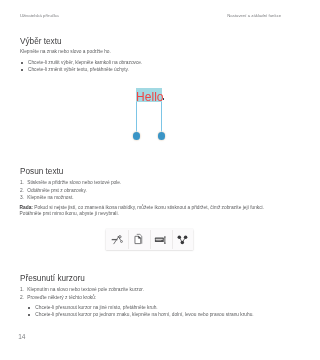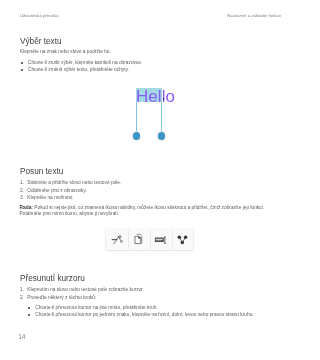--- a/index.html
+++ b/index.html
@@ -21,21 +21,21 @@
   .lst.num li{line-height:7.6px;}
   .lst.num.wide li{line-height:8.3px;}
   .lst.bul li .mk{left:0.0px;top:2.95px;width:1.85px;height:1.85px;border-radius:50%;background:#3a3a3c;font-size:0;}
 
   .pgno{position:absolute;font-size:6.5px;line-height:6.5px;color:#808285;}
   b.tiplbl{font-weight:700;color:#414042;}
 
   
   .fig-sel{position:absolute;left:0;top:0;}
   .hl{position:absolute;background:#a2d9e3;}
-  .seltext{position:absolute;font-size:17px;line-height:12.1px;color:#8b5cf6;white-space:nowrap;letter-spacing:0.05px;}
+  .seltext{position:absolute;font-size:12px;line-height:12.1px;color:#ef4444;white-space:nowrap;letter-spacing:0.05px;}
   .selpunct{position:absolute;width:1.7px;height:1.8px;border-radius:.35px;background:#22384b;font-size:0;color:transparent;overflow:hidden;}
   .hline{position:absolute;width:1.3px;background:#7cc5e6;}
   .hdot{position:absolute;width:7.4px;height:7.4px;border-radius:50%;background:#3a95c6;
         box-shadow:0 0 1.2px .75px rgba(238,226,213,.95);}
 
   
   .tb{position:absolute;background:#fbfafb;box-shadow:0 0.6px 1.6px rgba(120,110,110,.25), 0 0 0 .3px rgba(190,185,185,.3);}
   .tbdiv{position:absolute;width:.5px;background:#eceaea;}
   .tbicon{position:absolute;}
 </style>

